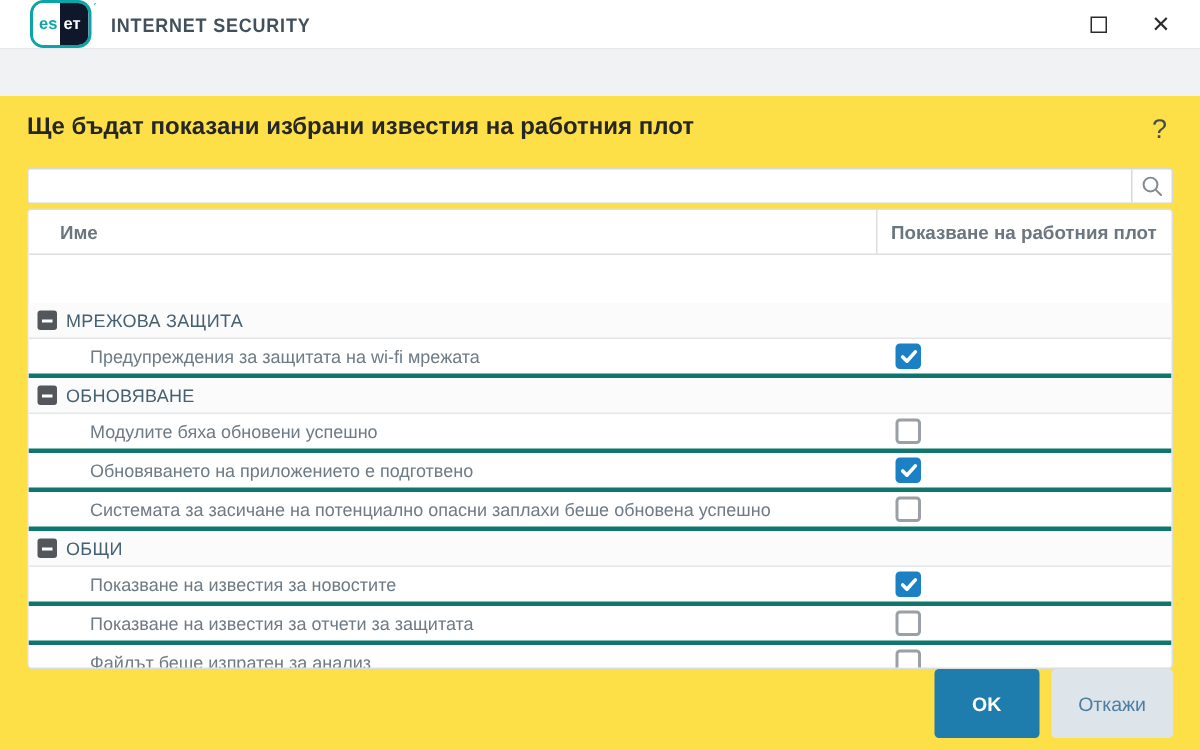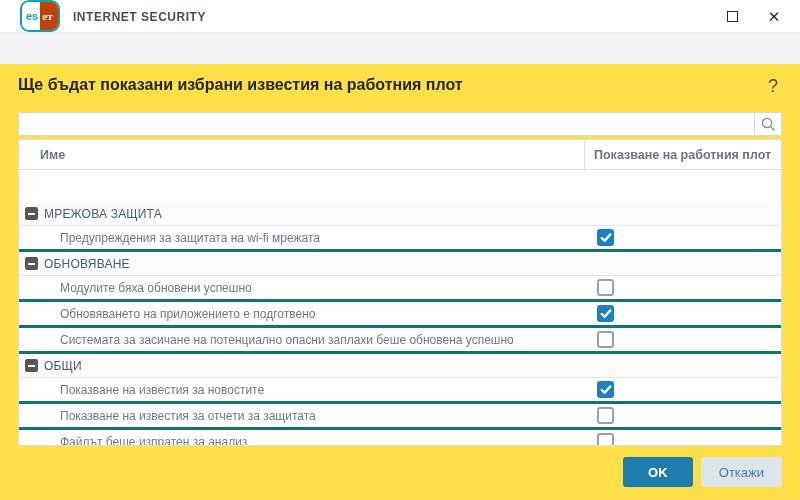--- a/index.html
+++ b/index.html
@@ -16,21 +16,21 @@
   .titlebar {
     height: 33px; background: #ffffff; border-bottom: 1px solid #e7e8e9;
     display: flex; align-items: center; padding: 0 12px 0 20px; flex: 0 0 auto;
   }
   .eset-logo {
     display: inline-flex; align-items: stretch; height: 32px;
     border: 2px solid #0aa5a8; border-radius: 9px; overflow: hidden;
     font-weight: bold; font-size: 11px; line-height: 13px; position: relative;
   }
   .eset-logo .logo-left { background: #ffffff; color: #0aa5a8; padding: 0 2px 0 4px; display:flex; align-items:center; }
-  .eset-logo .logo-right { background: #c2410c; color: #ffffff; padding: 0 5px 0 2px; display:flex; align-items:center;font-family:Liberation Serif, serif; }
+  .eset-logo .logo-right { background: #0f172a; color: #ffffff; padding: 0 5px 0 2px; display:flex; align-items:center; }
   .logo-mark { color:#0aa5a8; font-size: 8px; margin-left: 1px; align-self: flex-start; margin-top: 1px; }
   .product-name {
     margin-left: 10px; font-size: 13px; font-weight: 600; color: #42505c;
     letter-spacing: 0.6px; transform: scaleX(0.92); transform-origin: left center;
   }
   .win-controls { margin-left: auto; display: flex; align-items: center; gap: 14px; }
   .win-btn { width: 28px; height: 24px; display: flex; align-items: center; justify-content: center; cursor: default; }
   .maximize-glyph { width: 11px; height: 11px; border: 1px solid #2b2b2b; display: inline-block; }
   .close-glyph { font-size: 15px; color: #2b2b2b; line-height: 1; }
 
@@ -82,21 +82,21 @@
     width: 17px; height: 17px; border-radius: 3px; display: inline-flex;
     align-items: center; justify-content: center; cursor: pointer;
   }
   .cb.checked { background: #1b80c4; }
   .cb.unchecked { background: #ffffff; border: 2px solid #9aa0a6; }
 
   
   .footer-spacer { flex: 1; }
   .footer { display: flex; justify-content: flex-end; gap: 8px; }
   .btn {
-    min-width: 70px; height: 30px; border: none; border-radius: 3px;
+    min-width: 70px; height: 46px; border: none; border-radius: 3px;
     font-family: "Liberation Sans", sans-serif; font-size: 13px; font-weight: 700;
     display: inline-flex; align-items: center; justify-content: center;
     padding: 0 18px; cursor: pointer;
   }
   .btn-ok { background: #1f7dad; color: #ffffff; }
   .btn-cancel { background: #dde4ea; color: #4c7ea3; font-weight: 400; }
 </style>
 </head>
 <body>
 

